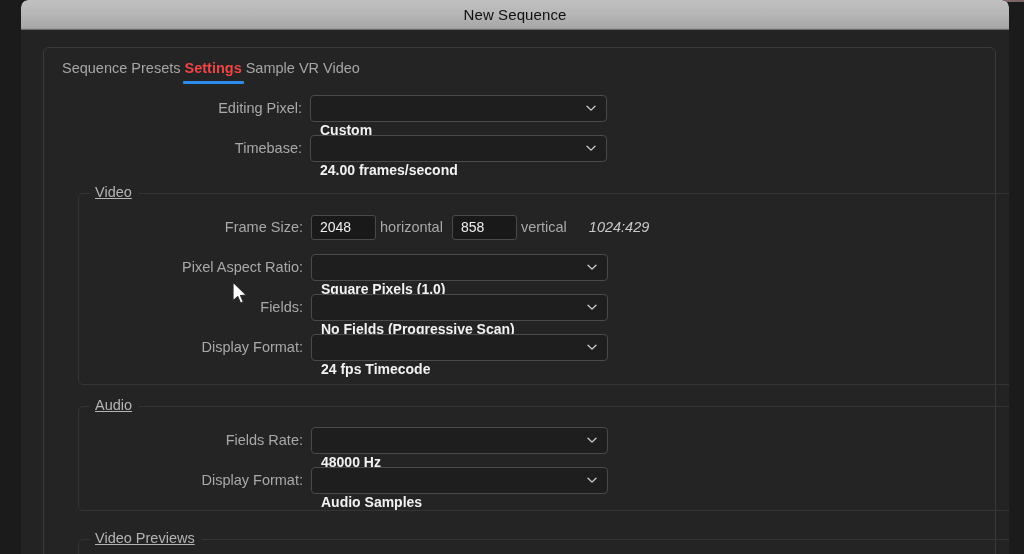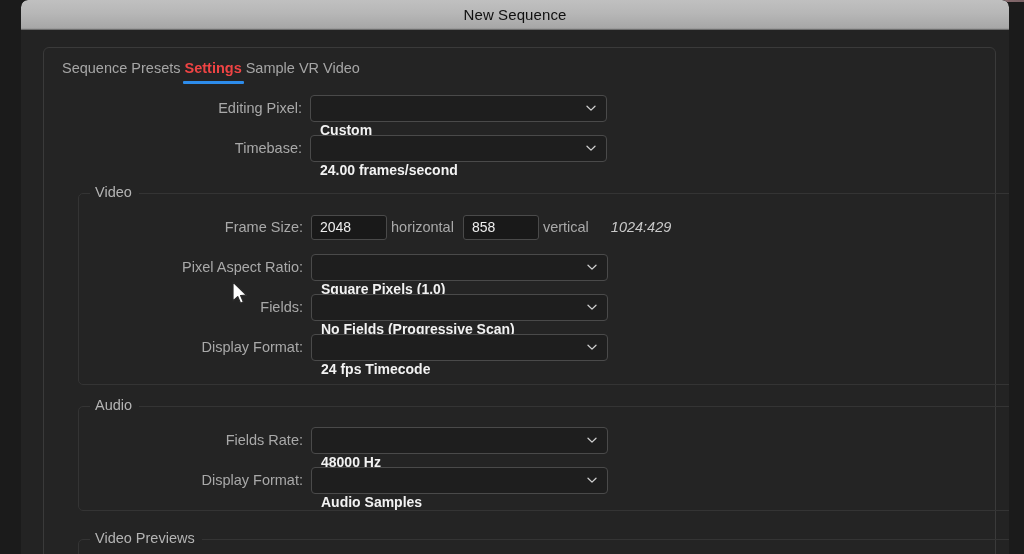--- a/index.html
+++ b/index.html
@@ -139,21 +139,21 @@
   .chev {
     position: absolute;
     right: 9px; top: 50%;
     transform: translateY(-50%);
     width: 12px; height: 12px;
   }
   .chev svg { display: block; }
 
   
   .numfield {
-    width: 76px;
+    width: 65px;
     height: 25px;
     background: #191919;
     border: 1px solid #4a4a4a;
     border-radius: 3px;
     display: flex;
     align-items: center;
     padding-left: 8px;
     font-size: 14px;
     color: #eeeeee;
     cursor: text;
@@ -181,20 +181,21 @@
     border-radius: 5px;
   }
   .group > .legend {
     position: absolute;
     left: 11px; top: -10px;
     background: #242424;
     padding: 0 7px 0 5px;
     font-size: 14.5px;
     color: #b4b4b4;
     white-space: nowrap;
+    text-decoration: underline;
   }
   .group-body { padding-top: 19px; padding-bottom: 9px; }
   .group-body .row .label { width: 232px; }
 
   #grp-video   { top: 145px; height: 192px; }
   #grp-audio   { top: 358px; height: 105px; }
   #grp-preview { top: 491px; height: 90px; }
 
   
   .cursor {

